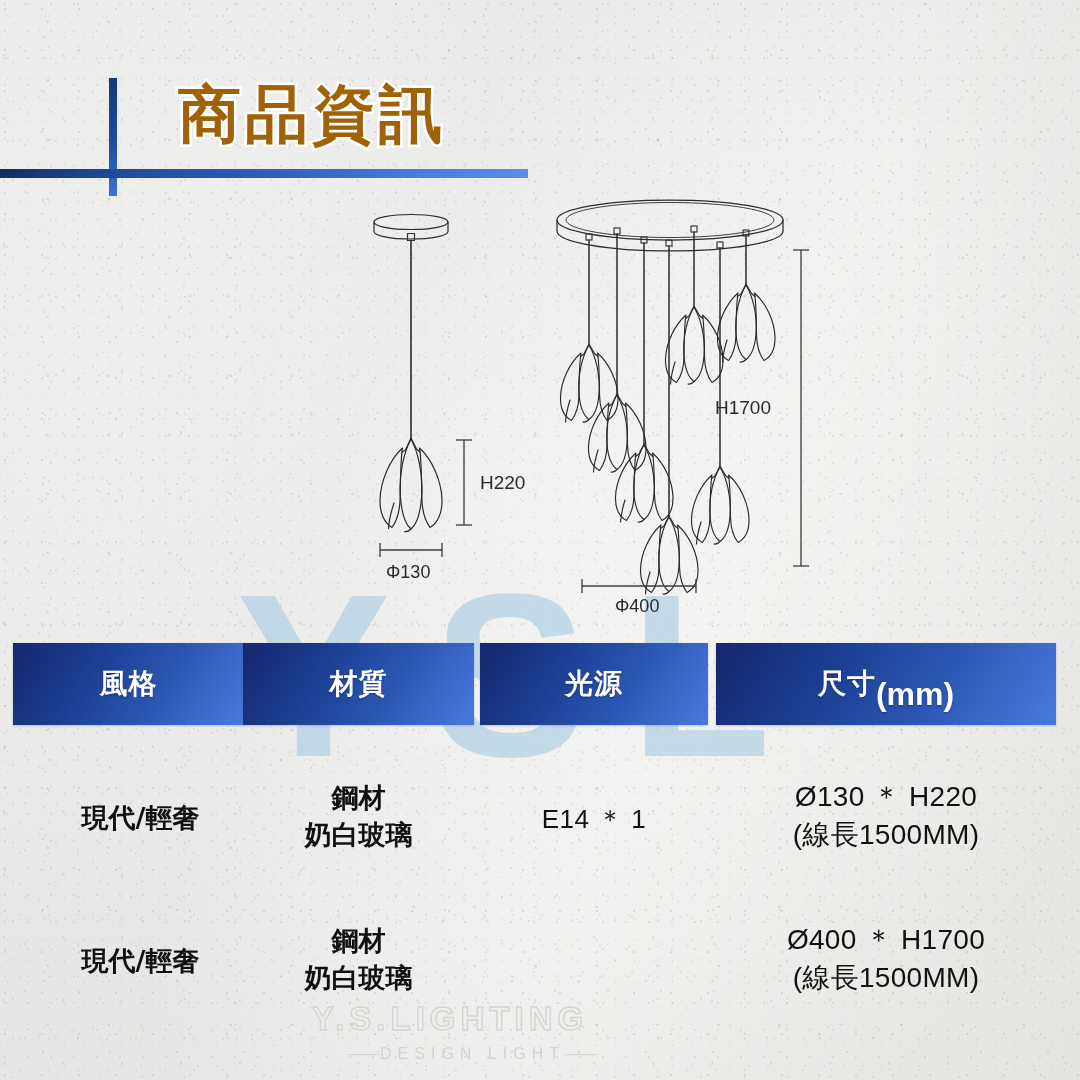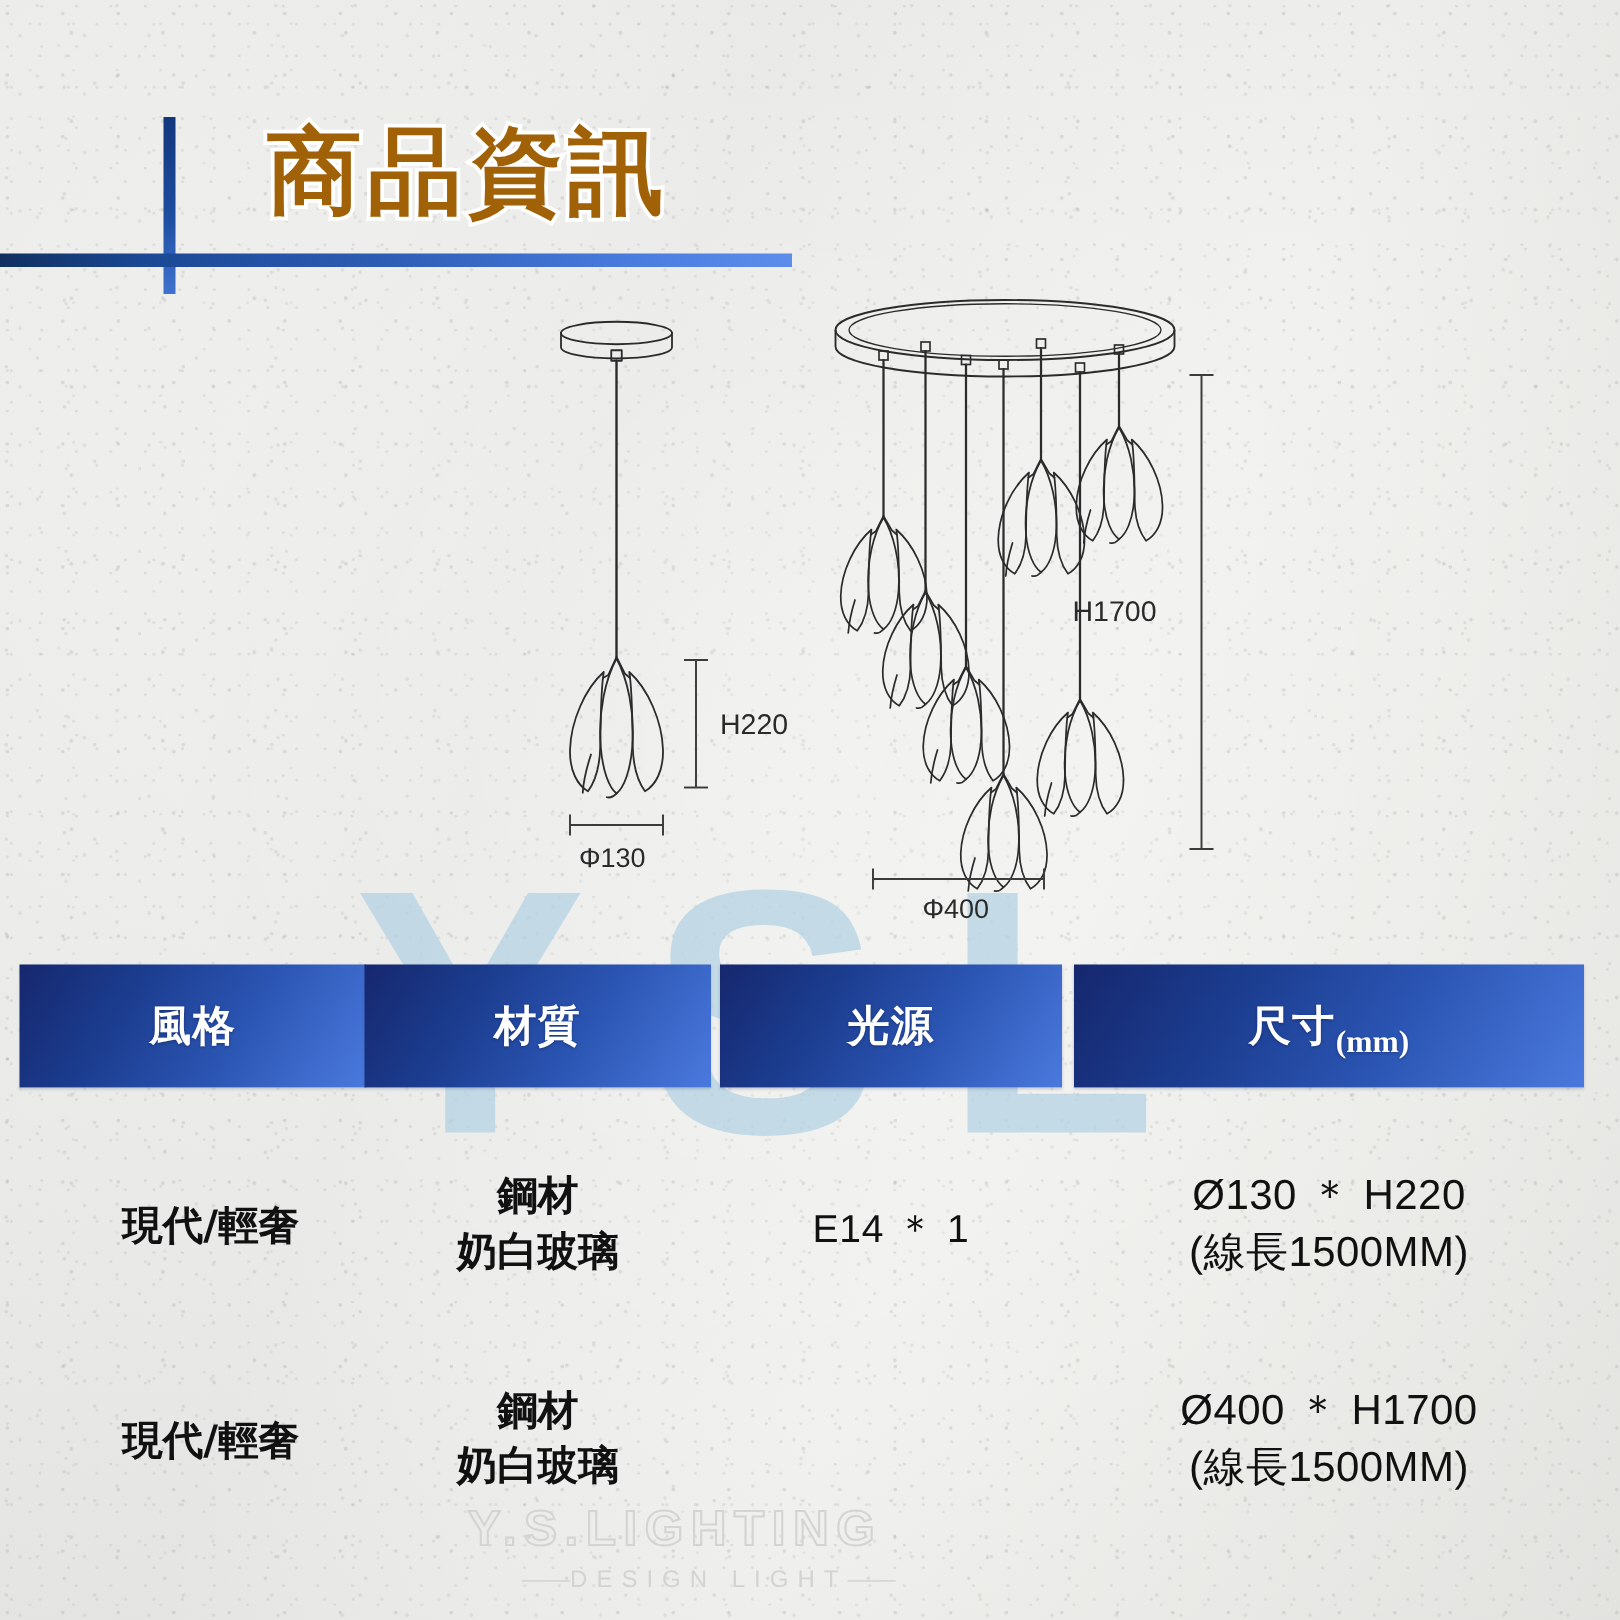--- a/index.html
+++ b/index.html
@@ -97,22 +97,22 @@
     display:flex;align-items:center;justify-content:center;
     box-shadow:0 1px 2px rgba(40,60,110,.25);
   }
   .th span{
     color:#ffffff;font-size:28px;font-weight:bold;
     font-family:"DejaVu Sans","Liberation Sans",sans-serif;
     letter-spacing:1px;
     text-shadow:0 1px 2px rgba(10,25,70,.45);
   }
   .th .mm{
-    font-family:Liberation Serif, serif;
-    font-size:21px;font-weight:bold;letter-spacing:0;margin-top:20px;
+    font-family:Liberation Sans, sans-serif;
+    font-size:32px;font-weight:bold;letter-spacing:0;margin-top:20px;
   }
 
   .trow{position:absolute;left:0;width:1080px;}
   .cell{
     position:absolute;
     text-align:center;
     color:#111111;
     font-family:"DejaVu Sans","Liberation Sans",sans-serif;
     line-height:1.36;
   }

